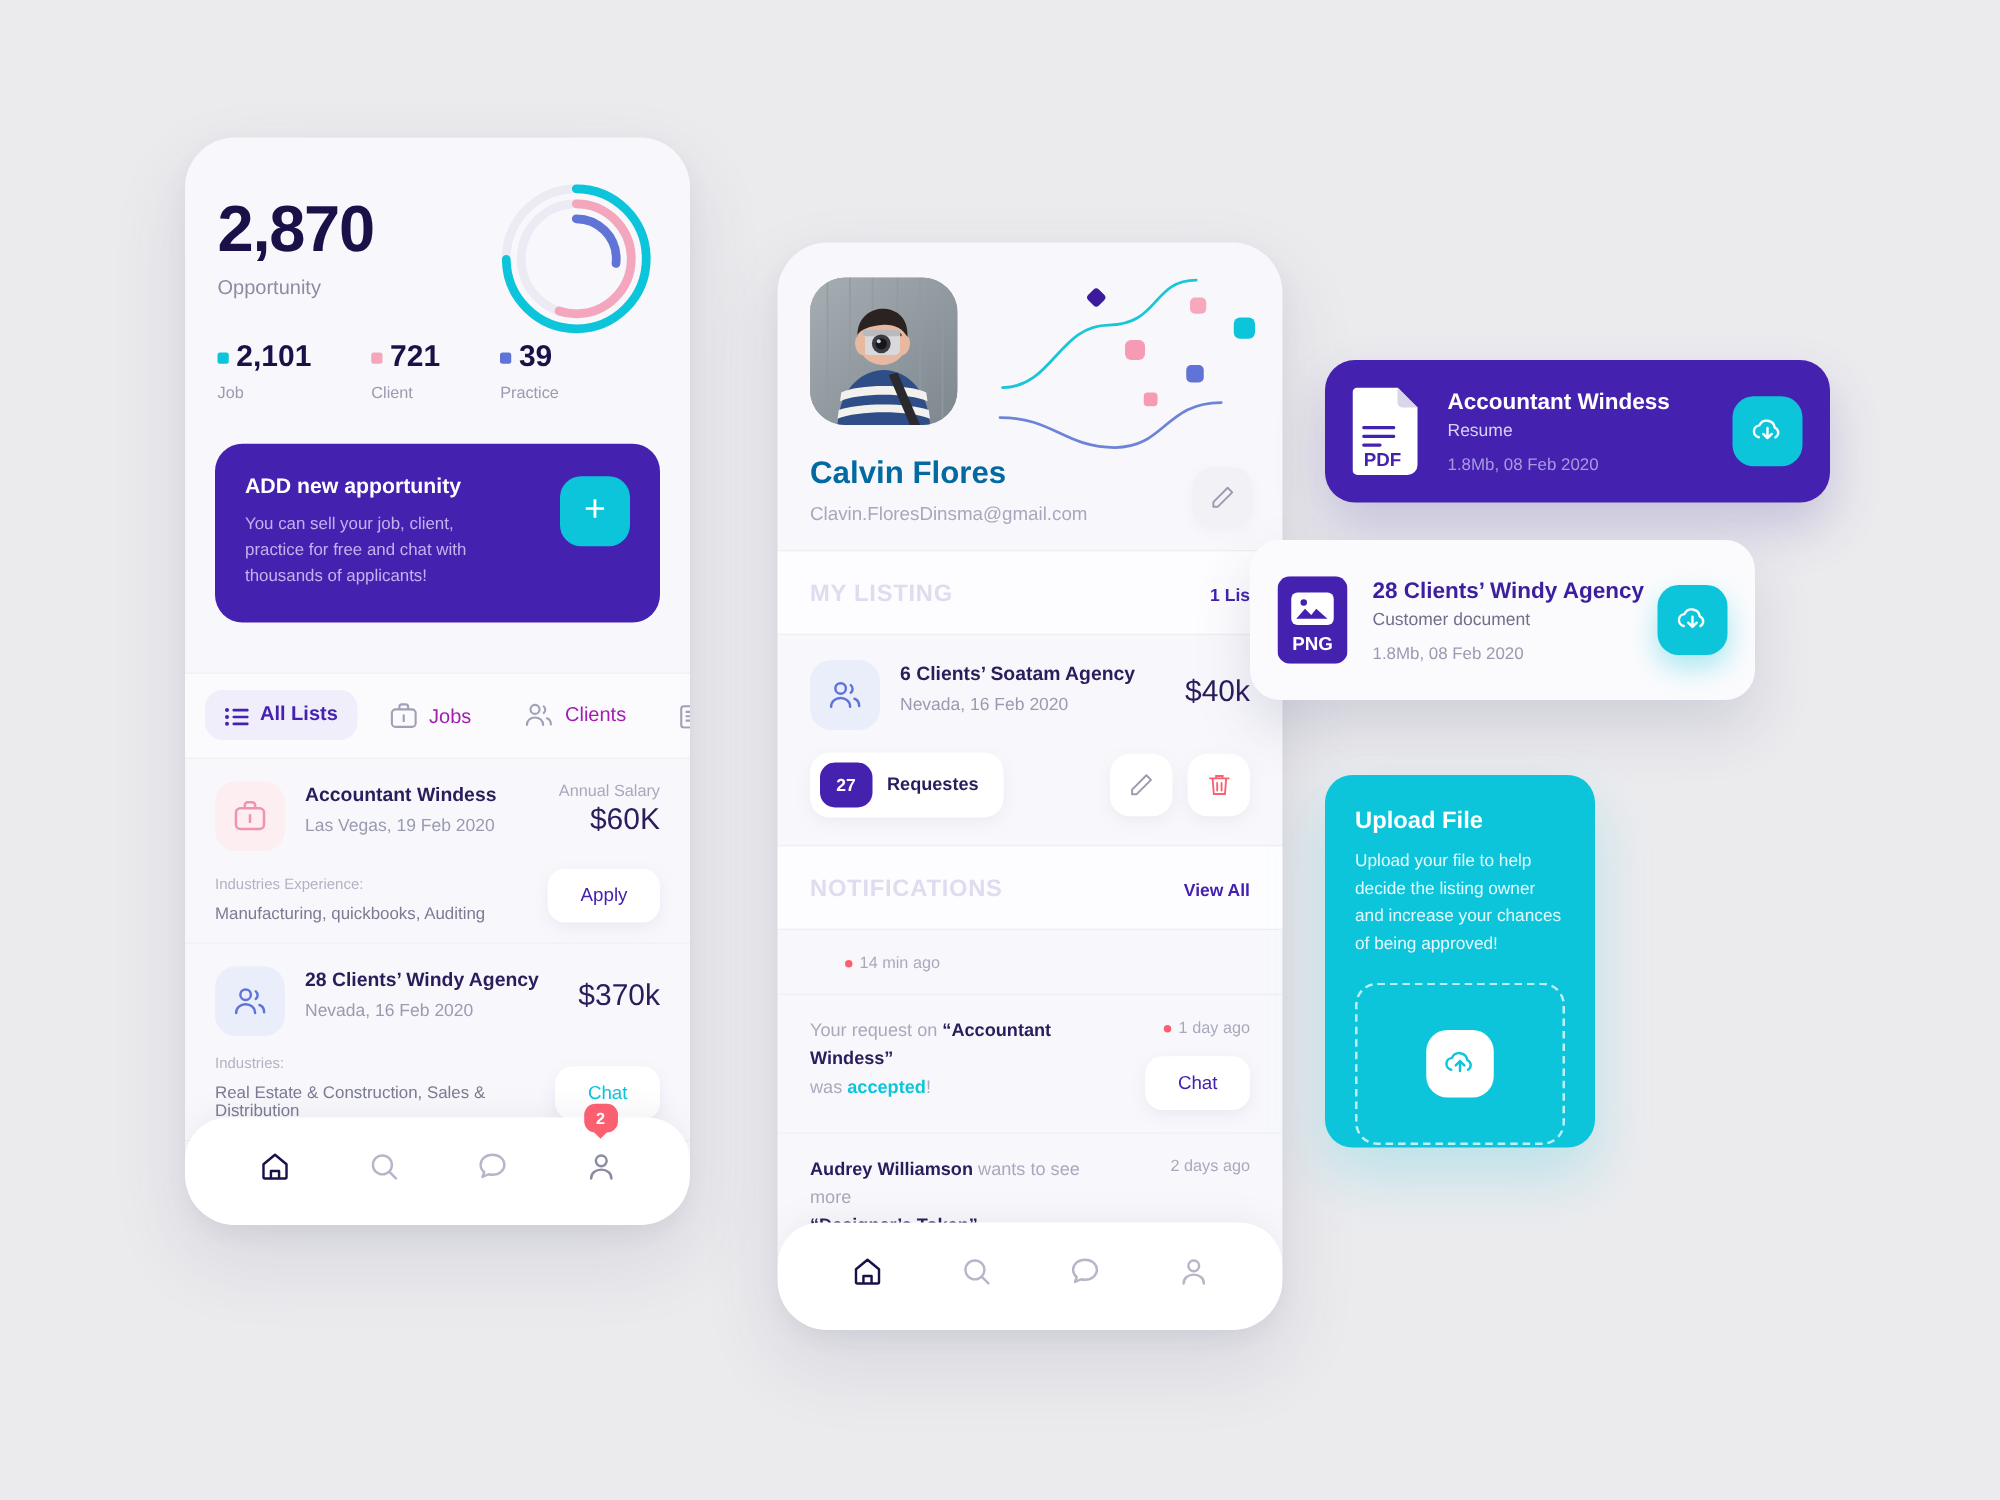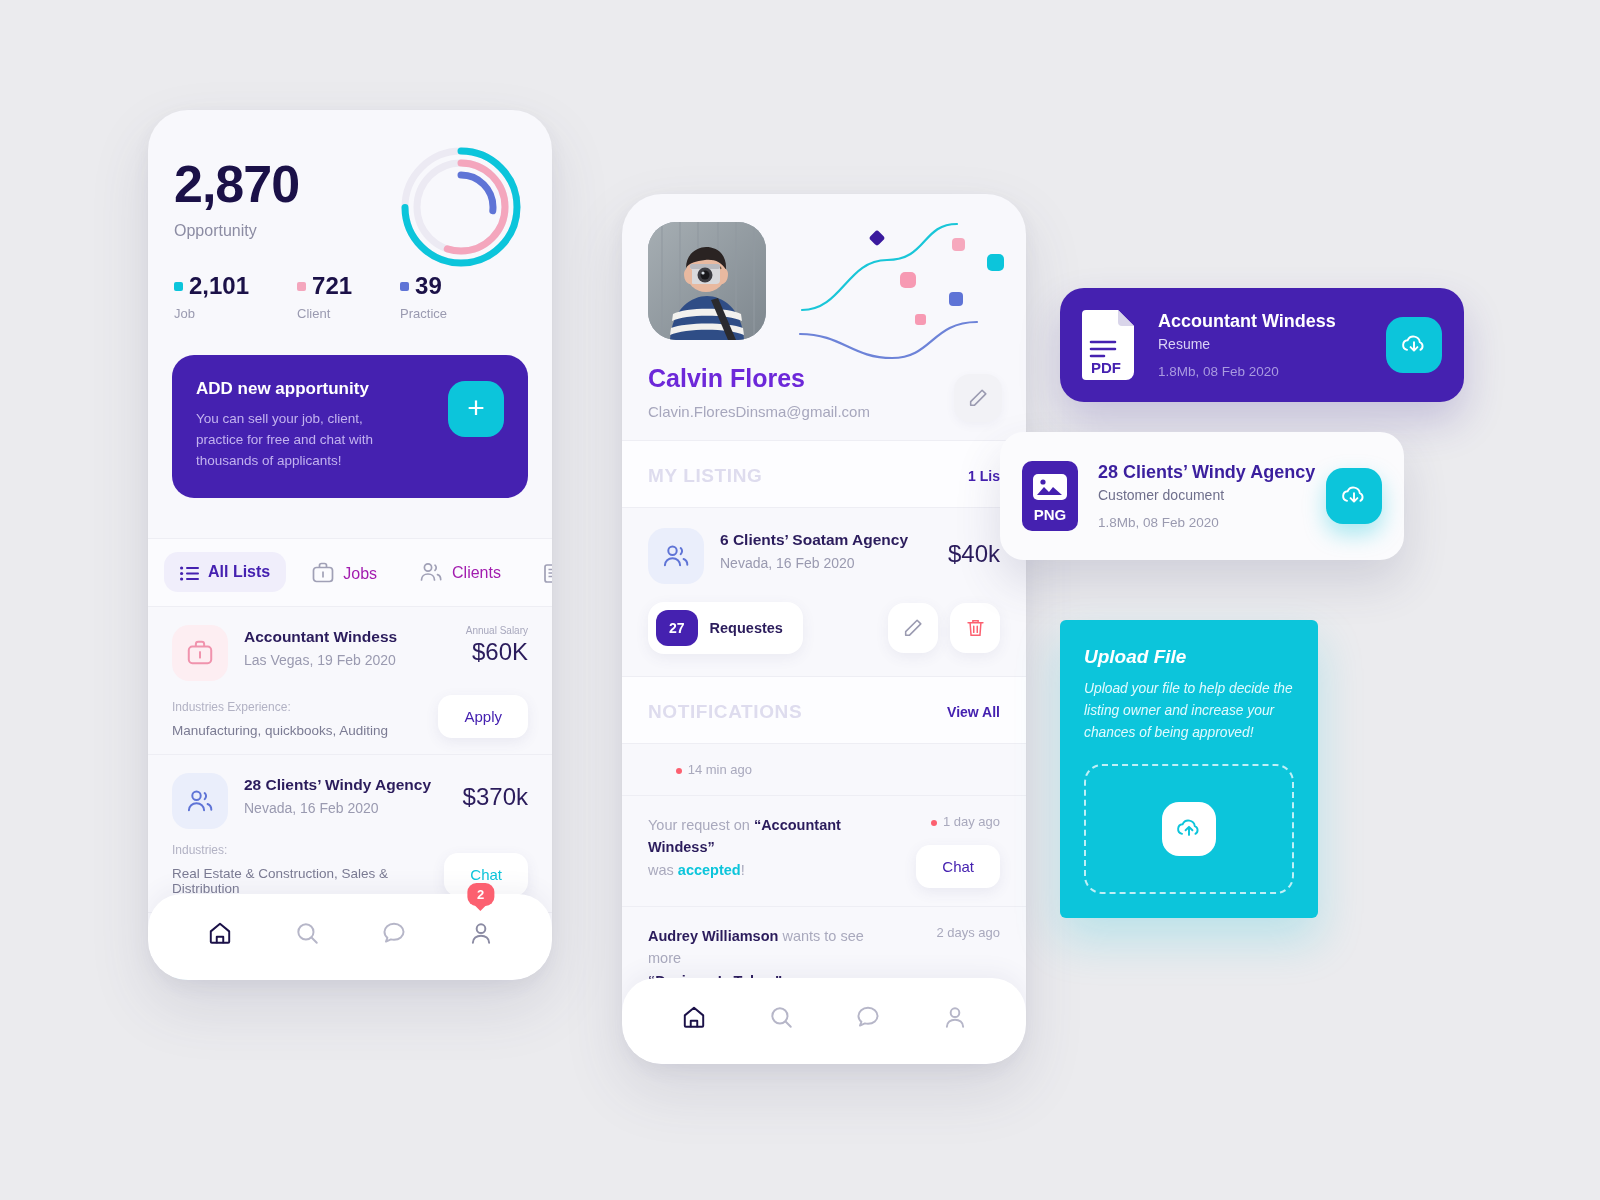--- a/index.html
+++ b/index.html
@@ -67,21 +67,21 @@
   .list-row { padding: 18px 24px 16px 24px; border-bottom: 1px solid #eeeef4; }
   .row-head { display: flex; align-items: flex-start; }
   .row-ico { width: 56px; height: 56px; border-radius: 17px; display: flex; align-items: center; justify-content: center; flex: 0 0 auto; }
   .row-ico.pink { background: #fdeef2; }
   .row-ico.blue { background: #eaeefb; }
   .row-ico.cyan { background: #e3f7fa; }
   .row-txt { margin-left: 16px; flex: 1; padding-top: 3px; }
   .row-title { font-size: 15.5px; font-weight: bold; color: #2b1c5c; }
   .row-sub { font-size: 14px; color: #9a9ab0; margin-top: 6px; }
   .row-right { text-align: right; }
-  .row-salary-lbl { font-size: 10px; color: #a8a8bd; text-align: center; }
+  .row-salary-lbl { font-size: 13px; color: #a8a8bd; text-align: center; }
   .row-amount { font-size: 24px; color: #2b1c5c; margin-top: 2px; font-weight: normal; }
   .row-foot { display: flex; align-items: flex-end; justify-content: space-between; margin-top: 14px; }
   .ind-lbl { font-size: 12px; color: #b2b2c4; }
   .ind-val { font-size: 13.5px; color: #7b7b93; margin-top: 9px; }
   .pill-btn {
     background: #ffffff; border-radius: 14px; padding: 13px 26px;
     font-size: 15px; font-weight: normal;
     box-shadow: 0 4px 14px rgba(80,80,130,0.09);
   }
   .pill-btn.apply { color: #4521b0; }
@@ -113,21 +113,21 @@
     background: #f8f8fc;
     border-radius: 40px;
     box-shadow: 0 26px 60px rgba(70,70,110,0.13), 0 6px 18px rgba(70,70,110,0.06);
     overflow: hidden;
   }
   .p2-hero { position: relative; padding: 28px 26px 0 26px; height: 246px; }
   .avatar {
     width: 118px; height: 118px; border-radius: 28px; overflow: hidden;
     position: relative; background: #8f9aa3;
   }
-  .pname { font-size: 25px; font-weight: bold; color: #6d28d9; margin-top: 24px; }
+  .pname { font-size: 25px; font-weight: bold; color: #0369a1; margin-top: 24px; }
   .pmail { font-size: 15px; color: #a7a7bd; margin-top: 10px; }
   .edit-fab {
     position: absolute; right: 24px; top: 180px;
     width: 48px; height: 48px; border-radius: 16px; background: #f2f2f6;
     display: flex; align-items: center; justify-content: center;
     box-shadow: 0 3px 10px rgba(80,80,130,0.06);
   }
   .sect-head {
     display: flex; align-items: center; justify-content: space-between;
     padding: 24px 26px 20px 26px; border-top: 1px solid #eeeef4;
@@ -183,24 +183,23 @@
   .fc-sub { font-size: 14px; margin-top: 4px; }
   .fc-size { font-size: 13.5px; margin-top: 12px; }
   .dl-btn {
     width: 56px; height: 56px; border-radius: 17px; background: #0cc5db;
     display: flex; align-items: center; justify-content: center; flex: 0 0 auto;
   }
   .dl-btn.shadow { box-shadow: 0 10px 22px rgba(12,197,219,0.35); }
 
   .upload-card {
     position: absolute; left: 1060px; top: 620px;
-    width: 258px; height: 298px; background: #0cc5db; border-radius: 6px;
+    width: 216px; height: 298px; background: #0cc5db; border-radius: 22px;
     padding: 26px 24px;
     box-shadow: 0 22px 46px rgba(12,197,219,0.22);
-    font-style: italic;
   }
   .up-title { font-size: 19px; font-weight: bold; color: #ffffff; }
   .up-text { font-size: 13.8px; color: #e2fbff; line-height: 1.6; margin-top: 10px; }
   .dropzone {
     margin-top: 20px; height: 130px; border: 2px dashed #bff0f7; border-radius: 18px;
     display: flex; align-items: center; justify-content: center;
   }
   .dz-btn { width: 54px; height: 54px; border-radius: 17px; background: #fff; display: flex; align-items: center; justify-content: center; }
 </style>
 </head>

